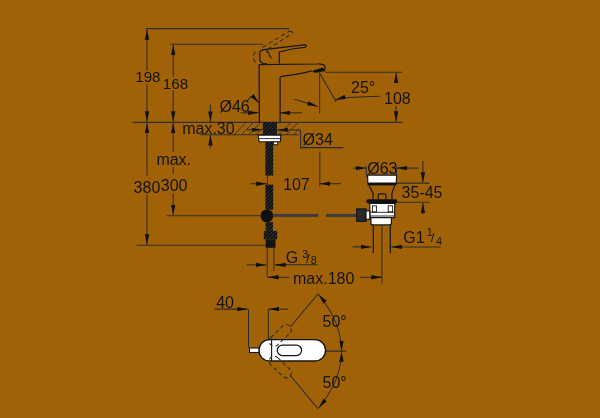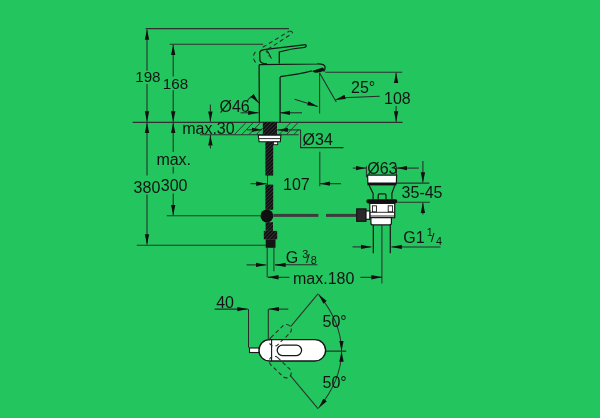--- a/index.html
+++ b/index.html
@@ -1,16 +1,16 @@
 <!DOCTYPE html>
 <html><head>
 <meta charset="utf-8">
 <style>
   html,body{margin:0;padding:0;background:#fff;}
-  #wrap{position:relative;width:600px;height:418px;background:#22c55e;overflow:hidden;}
+  #wrap{position:relative;width:600px;height:418px;background:#a16207;overflow:hidden;}
   svg{position:absolute;left:0;top:0;}
   text{font-family:"Liberation Sans",sans-serif;fill:#141414;}
 </style>
 </head>
 <body>
 <div id="wrap">
 <svg width="600" height="418" viewBox="0 0 600 418">
 <defs>
   <marker id="ar" markerUnits="userSpaceOnUse" markerWidth="12" markerHeight="7" refX="10.4" refY="3.5" orient="auto">
     <path d="M0,1.3 L0,5.7 L10.4,3.5 Z" fill="#111"></path>

